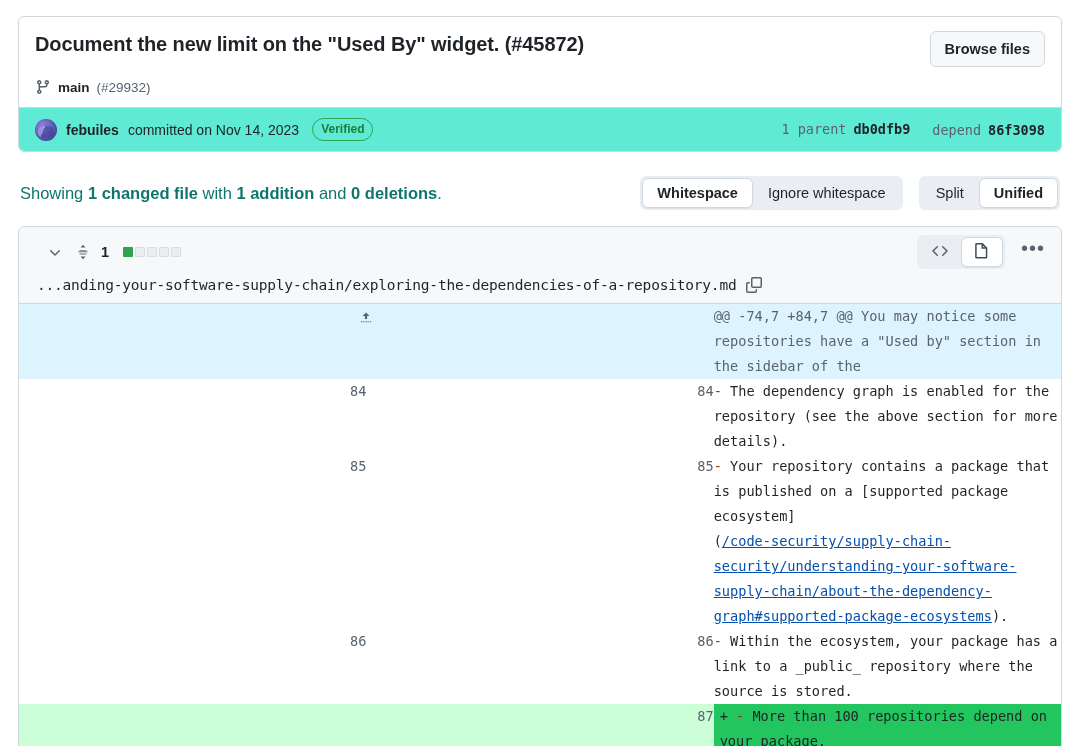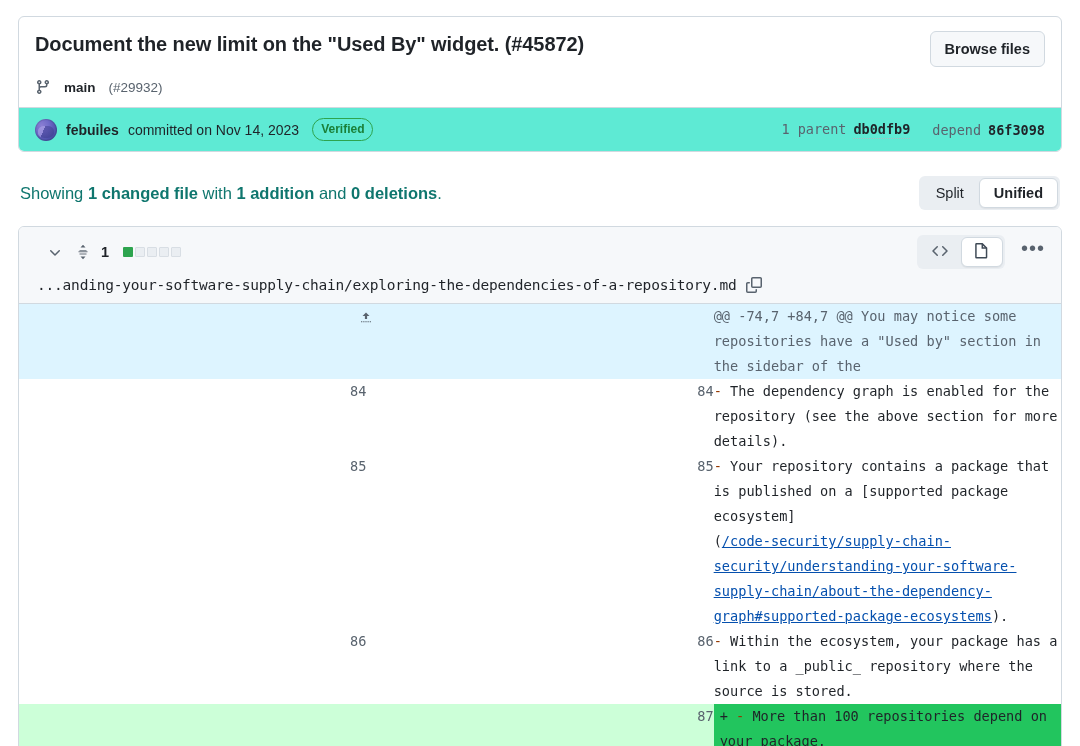--- a/index.html
+++ b/index.html
@@ -31,21 +31,21 @@
     font-size: 20px;
     font-weight: 700;
     line-height: 1.3;
     letter-spacing: -0.1px;
     margin: 0 0 22px 0;
     color: #1f2328;
   }
   .branch-row {
     display: flex;
     align-items: center;
-    gap: 13px;
+    gap: 7px;
     font-size: 13.5px;
   }
   .branch-name { font-weight: 700; color: #1f2328; }
   .branch-pr { color: #59636e; }
   .icon-branch { display: inline-block; width: 16px; height: 16px; color: #59636e; }
   .browse-btn {
     flex: none;
     border: 1px solid #d1d9e0;
     background: #f6f8fa;
     border-radius: 6px;
@@ -288,20 +288,24 @@
         </span>
       </div>
     </div>
   </div>
 
   <div class="showing-row">
     <div class="showing-text">
       <span>Showing </span><b>1 changed file</b><span> with </span><b>1 addition</b><span> and </span><b>0 deletions</b><span>.</span>
     </div>
     <div class="toggles">
+      <div class="seg">
+        <button class="active">Whitespace</button>
+        <button>Ignore whitespace</button>
+      </div>
       <div class="seg">
         <button>Split</button>
         <button class="active">Unified</button>
       </div>
     </div>
   </div>
 
   <div class="file-card">
     <div class="file-head">
       <div class="file-head-top">

